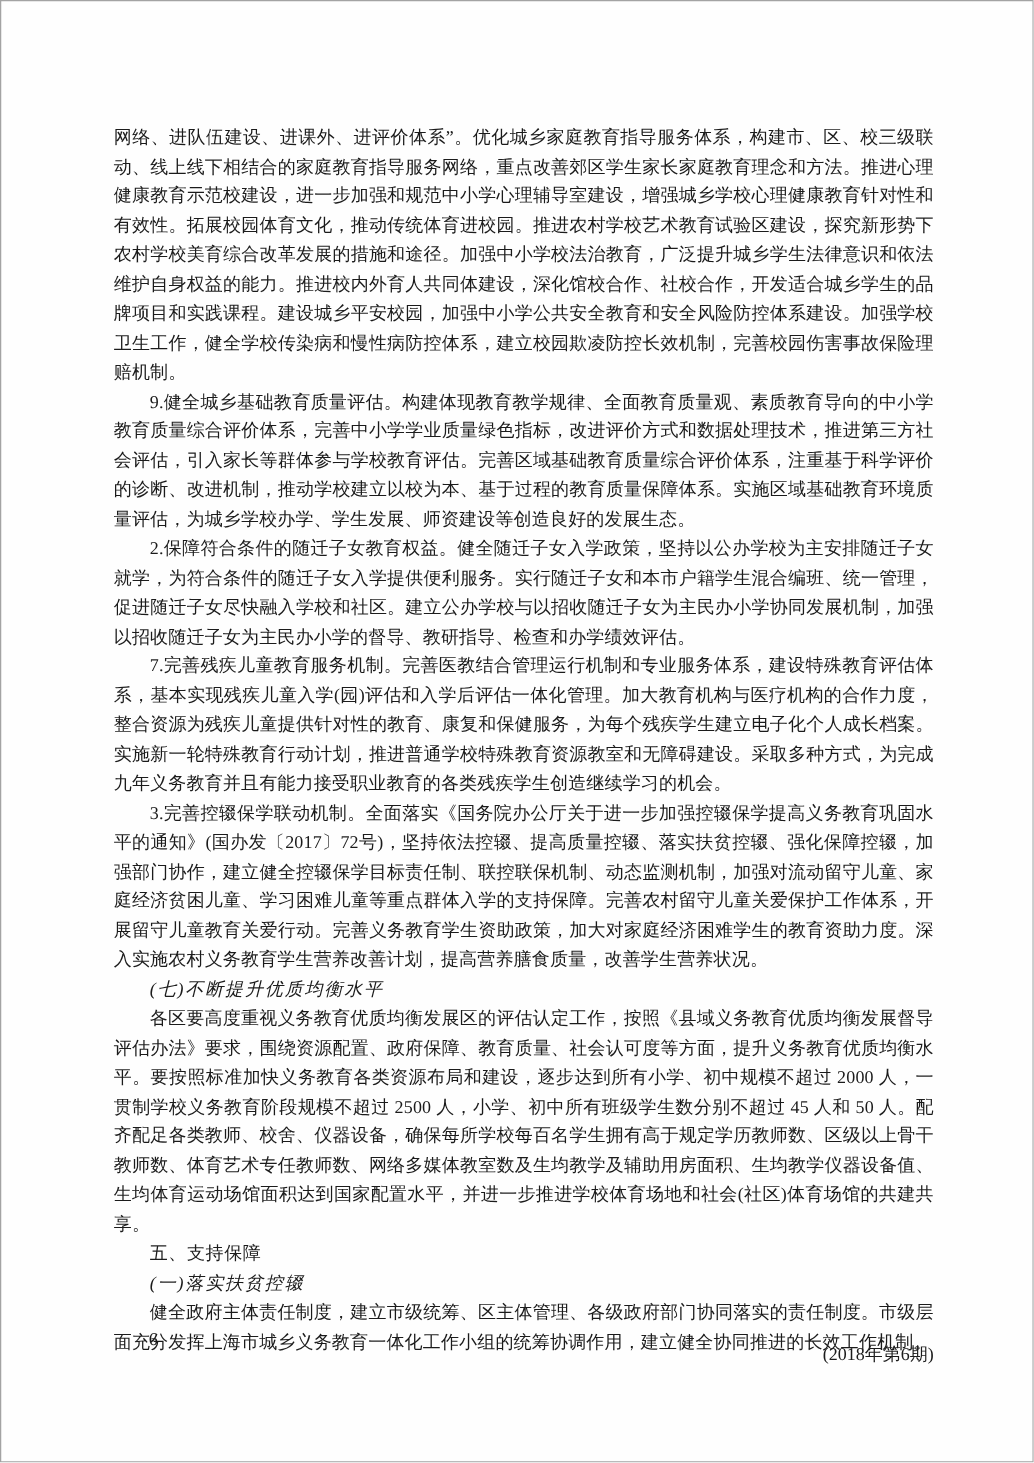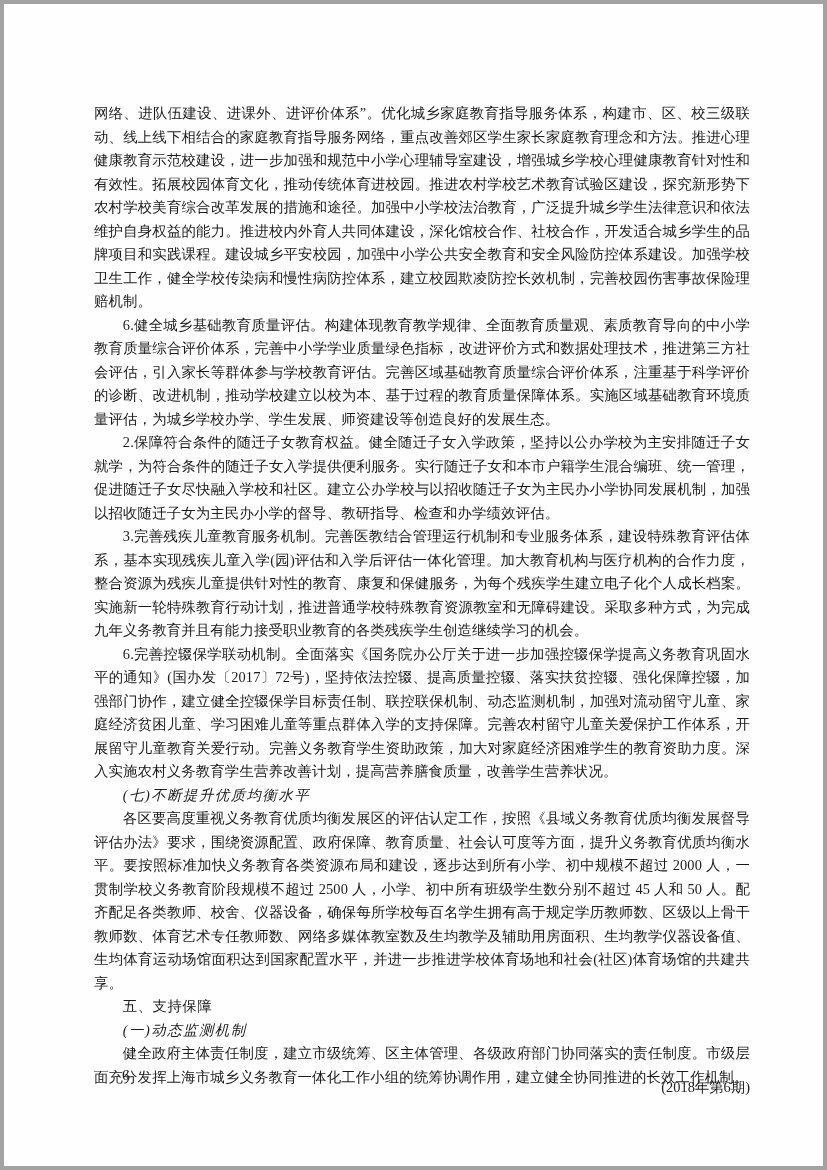--- a/index.html
+++ b/index.html
@@ -6,21 +6,21 @@
     margin: 0;
     padding: 0;
     background: #ffffff;
   }
   .page {
     position: relative;
     width: 827px;
     height: 1170px;
     background: #fefefe;
     box-sizing: border-box;
-    border: 4px solid #a3a3a3;
+    border: 1px solid #a3a3a3;
     overflow: hidden;
     font-family: "Liberation Serif", "DejaVu Serif", serif;
     color: #1b1b1b;
   }
   .content {
     position: absolute;
     left: 90px;
     top: 98px;
     width: 656px;
     font-size: 14.4px;
@@ -62,28 +62,28 @@
     text-align: right;
     margin-top: 12px;
   }
 </style>
 </head>
 <body>
 
 <div class="page">
   <main class="content">
     <p class="no-indent">网络、进队伍建设、进课外、进评价体系”。优化城乡家庭教育指导服务体系，构建市、区、校三级联动、线上线下相结合的家庭教育指导服务网络，重点改善郊区学生家长家庭教育理念和方法。推进心理健康教育示范校建设，进一步加强和规范中小学心理辅导室建设，增强城乡学校心理健康教育针对性和有效性。拓展校园体育文化，推动传统体育进校园。推进农村学校艺术教育试验区建设，探究新形势下农村学校美育综合改革发展的措施和途径。加强中小学校法治教育，广泛提升城乡学生法律意识和依法维护自身权益的能力。推进校内外育人共同体建设，深化馆校合作、社校合作，开发适合城乡学生的品牌项目和实践课程。建设城乡平安校园，加强中小学公共安全教育和安全风险防控体系建设。加强学校卫生工作，健全学校传染病和慢性病防控体系，建立校园欺凌防控长效机制，完善校园伤害事故保险理赔机制。</p>
-    <p>6.健全城乡基础教育质量评估。构建体现教育教学规律、全面教育质量观、素质教育导向的中小学教育质量综合评价体系，完善中小学学业质量绿色指标，改进评价方式和数据处理技术，推进第三方社会评估，引入家长等群体参与学校教育评估。完善区域基础教育质量综合评价体系，注重基于科学评价的诊断、改进机制，推动学校建立以校为本、基于过程的教育质量保障体系。实施区域基础教育环境质量评估，为城乡学校办学、学生发展、师资建设等创造良好的发展生态。</p>
+    <p>9.健全城乡基础教育质量评估。构建体现教育教学规律、全面教育质量观、素质教育导向的中小学教育质量综合评价体系，完善中小学学业质量绿色指标，改进评价方式和数据处理技术，推进第三方社会评估，引入家长等群体参与学校教育评估。完善区域基础教育质量综合评价体系，注重基于科学评价的诊断、改进机制，推动学校建立以校为本、基于过程的教育质量保障体系。实施区域基础教育环境质量评估，为城乡学校办学、学生发展、师资建设等创造良好的发展生态。</p>
     <p>2.保障符合条件的随迁子女教育权益。健全随迁子女入学政策，坚持以公办学校为主安排随迁子女就学，为符合条件的随迁子女入学提供便利服务。实行随迁子女和本市户籍学生混合编班、统一管理，促进随迁子女尽快融入学校和社区。建立公办学校与以招收随迁子女为主民办小学协同发展机制，加强以招收随迁子女为主民办小学的督导、教研指导、检查和办学绩效评估。</p>
-    <p>3.完善残疾儿童教育服务机制。完善医教结合管理运行机制和专业服务体系，建设特殊教育评估体系，基本实现残疾儿童入学(园)评估和入学后评估一体化管理。加大教育机构与医疗机构的合作力度，整合资源为残疾儿童提供针对性的教育、康复和保健服务，为每个残疾学生建立电子化个人成长档案。实施新一轮特殊教育行动计划，推进普通学校特殊教育资源教室和无障碍建设。采取多种方式，为完成九年义务教育并且有能力接受职业教育的各类残疾学生创造继续学习的机会。</p>
-    <p>6.完善控辍保学联动机制。全面落实《国务院办公厅关于进一步加强控辍保学提高义务教育巩固水平的通知》(国办发〔2017〕72号)，坚持依法控辍、提高质量控辍、落实扶贫控辍、强化保障控辍，加强部门协作，建立健全控辍保学目标责任制、联控联保机制、动态监测机制，加强对流动留守儿童、家庭经济贫困儿童、学习困难儿童等重点群体入学的支持保障。完善农村留守儿童关爱保护工作体系，开展留守儿童教育关爱行动。完善义务教育学生资助政策，加大对家庭经济困难学生的教育资助力度。深入实施农村义务教育学生营养改善计划，提高营养膳食质量，改善学生营养状况。</p>
+    <p>7.完善残疾儿童教育服务机制。完善医教结合管理运行机制和专业服务体系，建设特殊教育评估体系，基本实现残疾儿童入学(园)评估和入学后评估一体化管理。加大教育机构与医疗机构的合作力度，整合资源为残疾儿童提供针对性的教育、康复和保健服务，为每个残疾学生建立电子化个人成长档案。实施新一轮特殊教育行动计划，推进普通学校特殊教育资源教室和无障碍建设。采取多种方式，为完成九年义务教育并且有能力接受职业教育的各类残疾学生创造继续学习的机会。</p>
+    <p>3.完善控辍保学联动机制。全面落实《国务院办公厅关于进一步加强控辍保学提高义务教育巩固水平的通知》(国办发〔2017〕72号)，坚持依法控辍、提高质量控辍、落实扶贫控辍、强化保障控辍，加强部门协作，建立健全控辍保学目标责任制、联控联保机制、动态监测机制，加强对流动留守儿童、家庭经济贫困儿童、学习困难儿童等重点群体入学的支持保障。完善农村留守儿童关爱保护工作体系，开展留守儿童教育关爱行动。完善义务教育学生资助政策，加大对家庭经济困难学生的教育资助力度。深入实施农村义务教育学生营养改善计划，提高营养膳食质量，改善学生营养状况。</p>
     <p class="heading-kai">(七)不断提升优质均衡水平</p>
     <p>各区要高度重视义务教育优质均衡发展区的评估认定工作，按照《县域义务教育优质均衡发展督导评估办法》要求，围绕资源配置、政府保障、教育质量、社会认可度等方面，提升义务教育优质均衡水平。要按照标准加快义务教育各类资源布局和建设，逐步达到所有小学、初中规模不超过 2000 人，一贯制学校义务教育阶段规模不超过 2500 人，小学、初中所有班级学生数分别不超过 45 人和 50 人。配齐配足各类教师、校舍、仪器设备，确保每所学校每百名学生拥有高于规定学历教师数、区级以上骨干教师数、体育艺术专任教师数、网络多媒体教室数及生均教学及辅助用房面积、生均教学仪器设备值、生均体育运动场馆面积达到国家配置水平，并进一步推进学校体育场地和社会(社区)体育场馆的共建共享。</p>
     <p class="heading-bold">五、支持保障</p>
-    <p class="heading-kai">(一)动态监测机制</p>
+    <p class="heading-kai">(一)落实扶贫控辍</p>
     <p>健全政府主体责任制度，建立市级统筹、区主体管理、各级政府部门协同落实的责任制度。市级层面充分发挥上海市城乡义务教育一体化工作小组的统筹协调作用，建立健全协同推进的长效工作机制。</p>
   </main>
 
   <footer class="page-footer">
     <span class="page-num">6</span>
     <span class="issue">(2018年第6期)</span>
   </footer>
 </div>
 
 </body></html>

